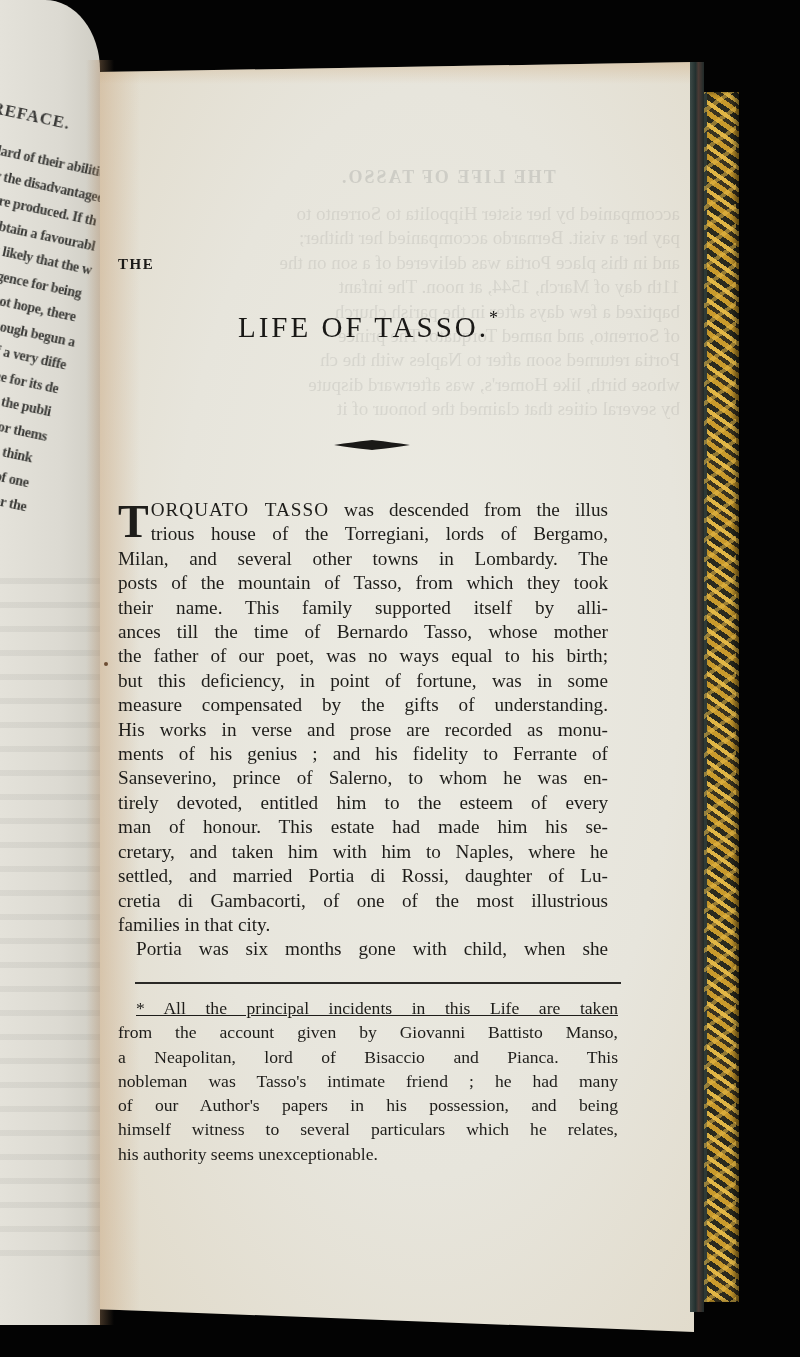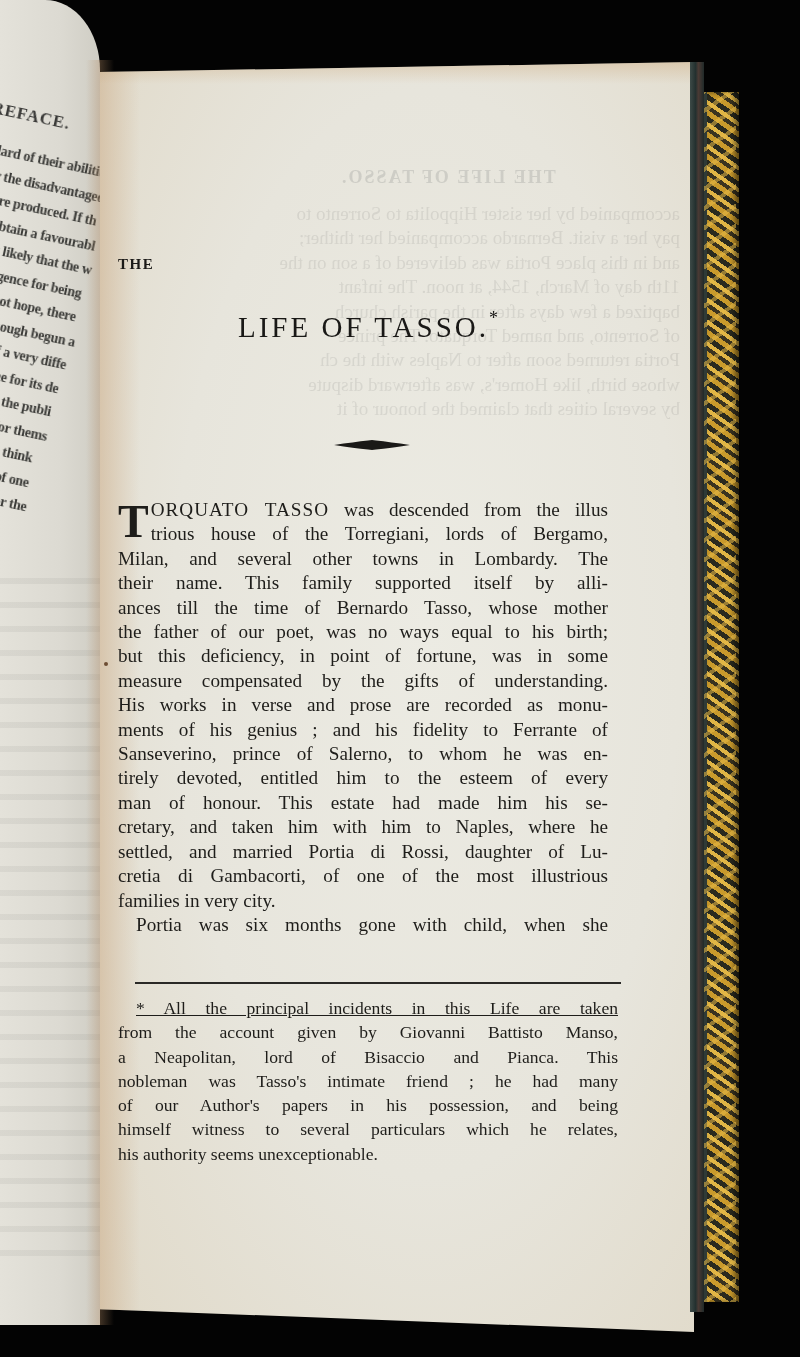--- a/index.html
+++ b/index.html
@@ -163,34 +163,35 @@
     <div class="title-main"><span>LIFE OF TASSO.</span><sup>*</sup></div>
 
     <svg class="ornament" viewBox="0 0 76 10">
       <path d="M0 5 Q 20 2 34 0.5 L 38 0 L 42 0.5 Q 56 2 76 5 Q 56 8 42 9.5 L 38 10 L 34 9.5 Q 20 8 0 5 Z" fill="#1a1917"></path>
     </svg>
 
     <div class="body-text">
       <span class="line"><span class="dropcap">T</span><span class="smallcaps">ORQUATO TASSO</span><span> was descended from the illus</span></span>
       <span class="line">trious house of the Torregiani, lords of Bergamo,</span>
       <span class="line" style="clear:both">Milan, and several other towns in Lombardy.  The</span>
+      <span class="line">posts of the mountain of Tasso, from which they took</span>
       <span class="line">their name.  This family supported itself by alli-</span>
       <span class="line">ances till the time of Bernardo Tasso, whose mother</span>
       <span class="line">the father of our poet, was no ways equal to his birth;</span>
       <span class="line">but this deficiency, in point of fortune, was in some</span>
       <span class="line">measure compensated by the gifts of understanding.</span>
       <span class="line">His works in verse and prose are recorded as monu-</span>
       <span class="line">ments of his genius ; and his fidelity to Ferrante of</span>
       <span class="line">Sanseverino, prince of Salerno, to whom he was en-</span>
       <span class="line">tirely devoted, entitled him to the esteem of every</span>
       <span class="line">man of honour.  This estate had made him his se-</span>
       <span class="line">cretary, and taken him with him to Naples, where he</span>
       <span class="line">settled, and married Portia di Rossi, daughter of Lu-</span>
       <span class="line">cretia di Gambacorti, of one of the most illustrious</span>
-      <span class="line last">families in very city.</span>
+      <span class="line last">families in that city.</span>
       <span class="line indent">Portia was six months gone with child, when she</span>
     </div>
 
     <div class="rule"></div>
 
     <div class="footnote">
       <span class="line indent">* All the principal incidents in this Life are taken</span>
       <span class="line">from the account given  by Giovanni Battisto Manso,</span>
       <span class="line">a Neapolitan, lord of Bisaccio and Pianca.  This</span>
       <span class="line">nobleman was Tasso's intimate friend ; he had many</span>

